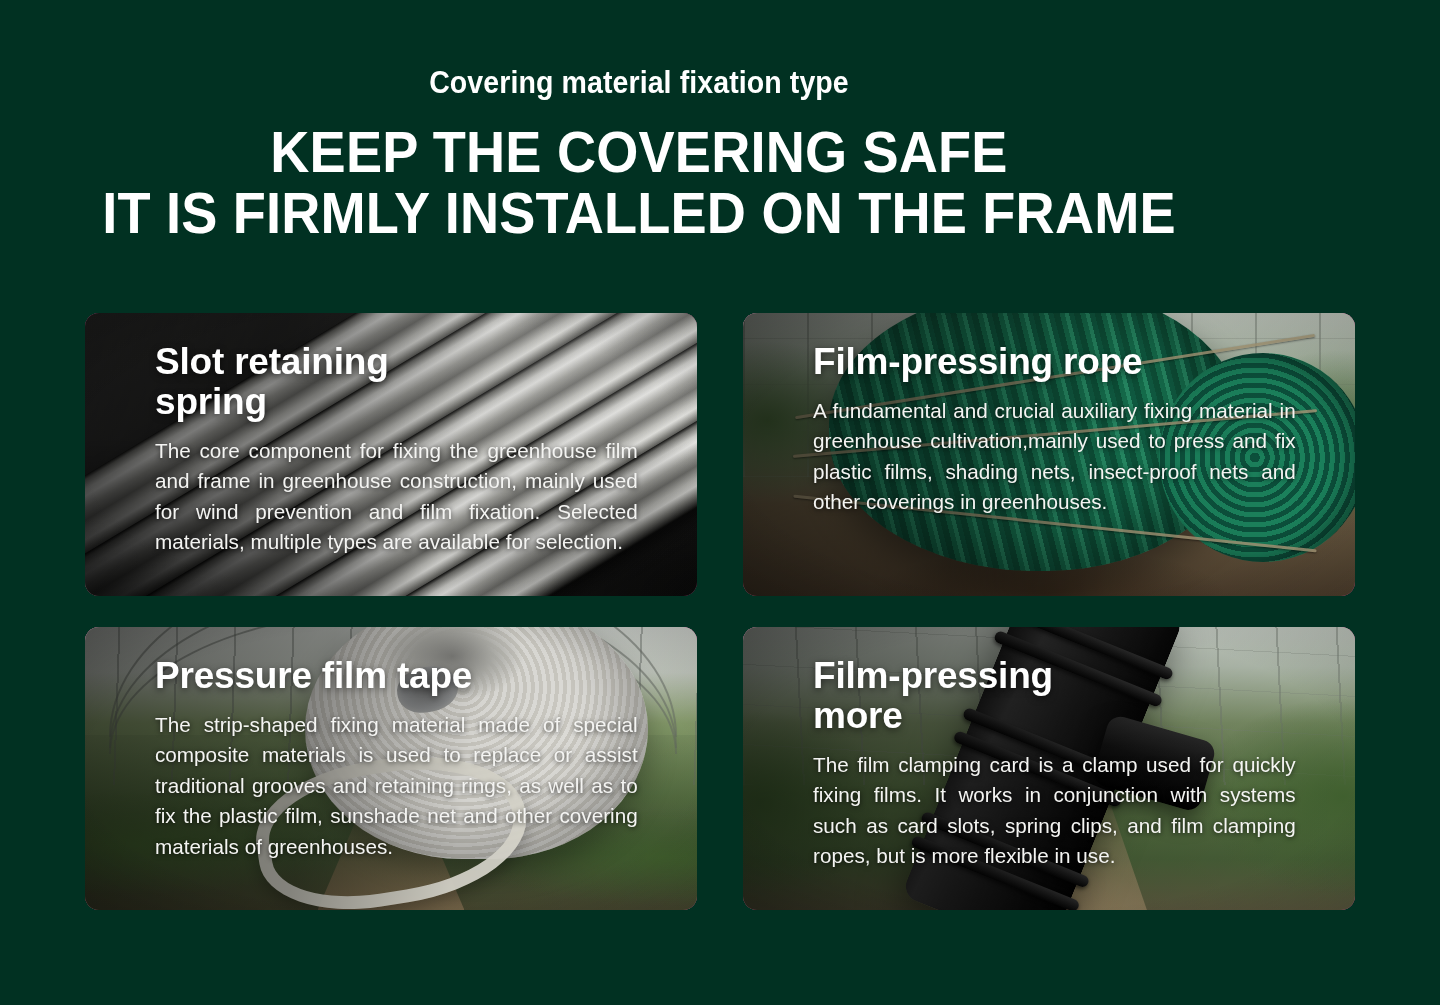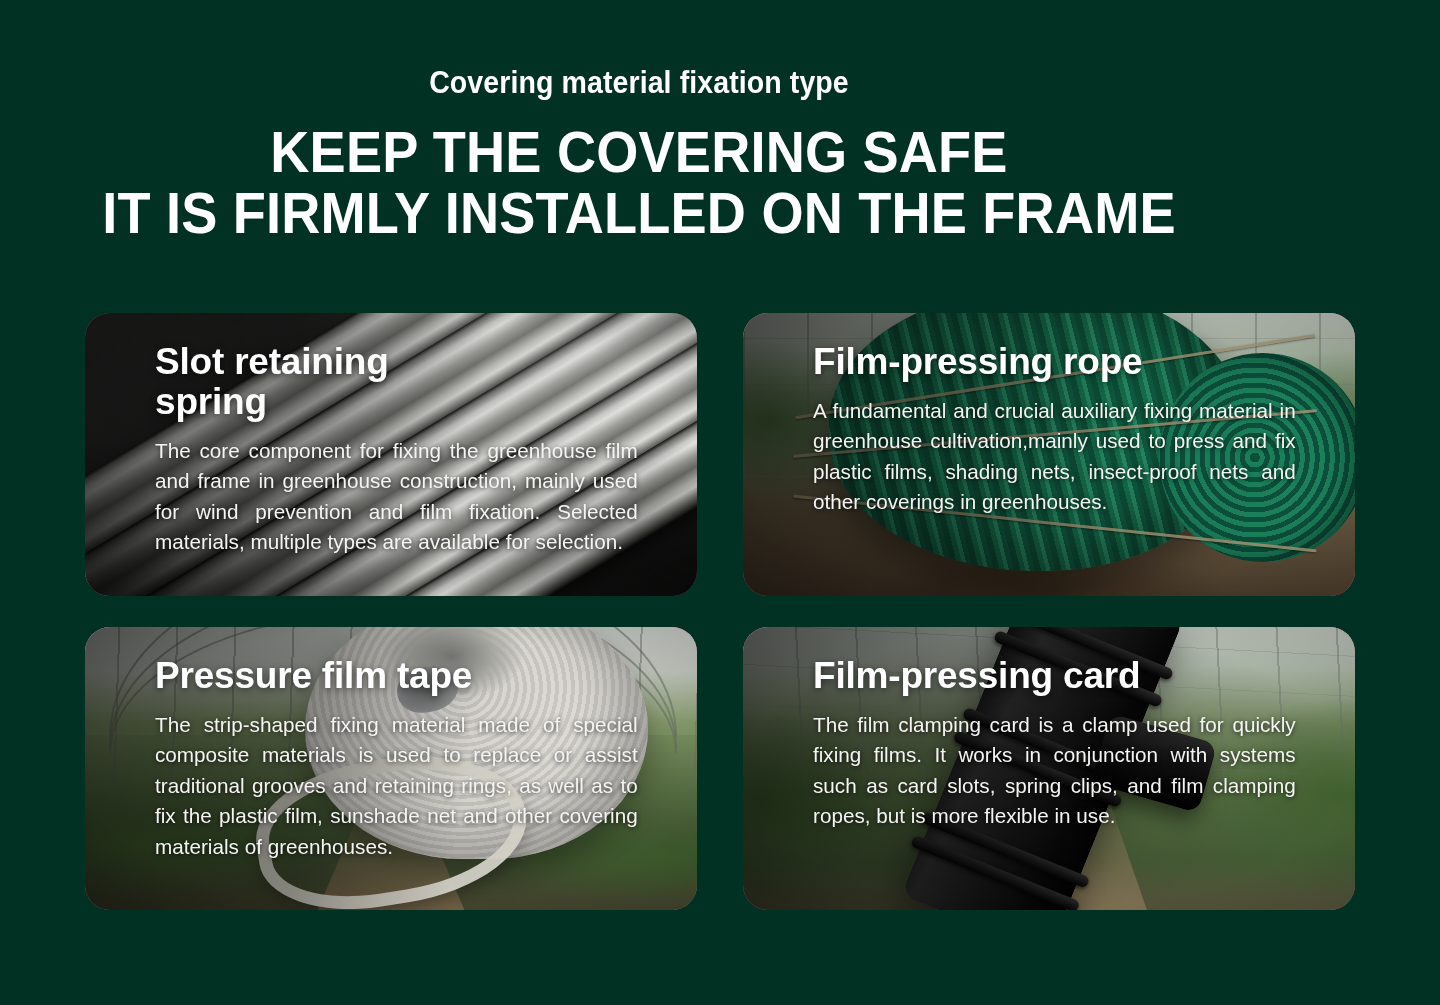--- a/index.html
+++ b/index.html
@@ -63,21 +63,21 @@
     width: 1270px;
     display: grid;
     grid-template-columns: 612px 612px;
     grid-template-rows: 283px 283px;
     column-gap: 46px;
     row-gap: 31px;
   }
 
   .card {
     position: relative;
-    border-radius: 25px;
+    border-radius: 14px;
     overflow: hidden;
     box-sizing: border-box;
     background: #ec4899;
   }
 
   .card-photo {
     position: absolute;
     inset: 0;
     overflow: hidden;
   }
@@ -480,19 +480,19 @@
             <div class="clamp-rib r4"></div>
             <div class="clamp-rib r5"></div>
             <div class="clamp-rib r6"></div>
             <div class="clamp-arm"></div>
           </div>
         </div>
         <div class="card-scrim"></div>
         <div class="vignette"></div>
       </div>
       <div class="card-body">
-        <h2 class="card-title">Film-pressing card</h2>
+        <h2 class="card-title">Film-pressing more</h2>
         <p class="card-desc">The film clamping card is a clamp used for quickly fixing films. It works in conjunction with systems such as card slots, spring clips, and film clamping ropes, but is more flexible in use.</p>
       </div>
     </div>
 
   </div>
 </div>
 
 </body></html>

